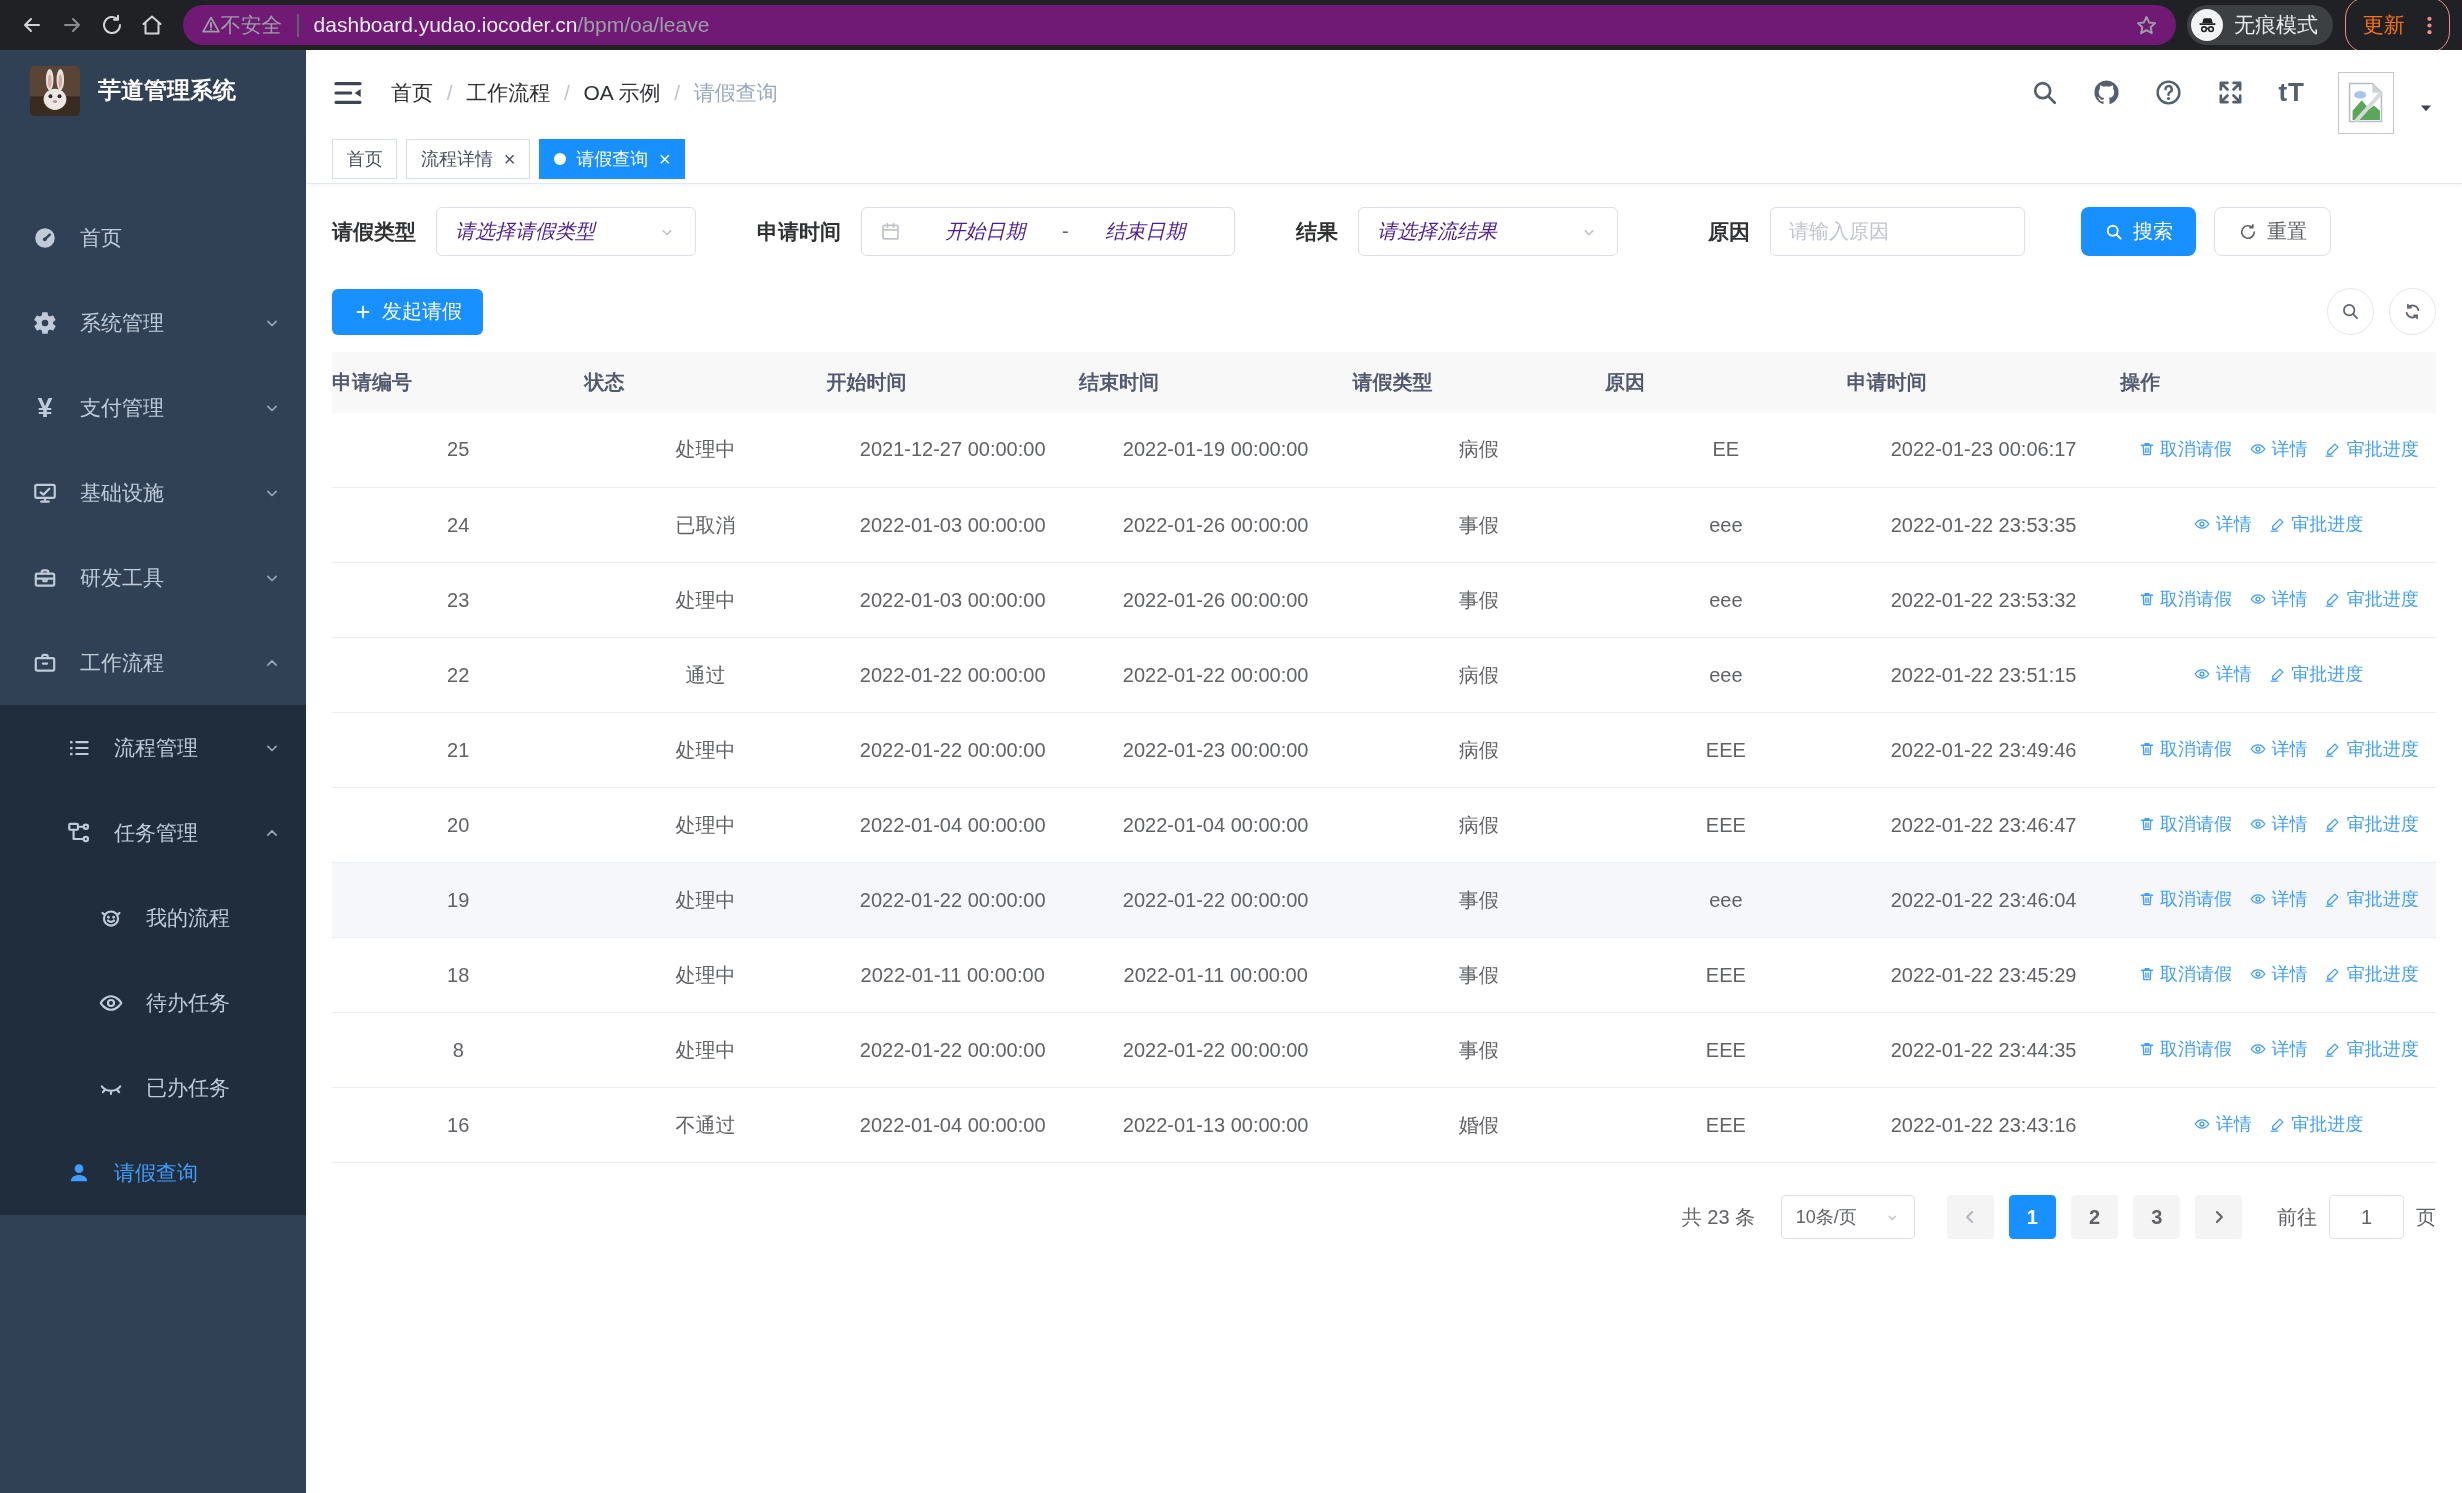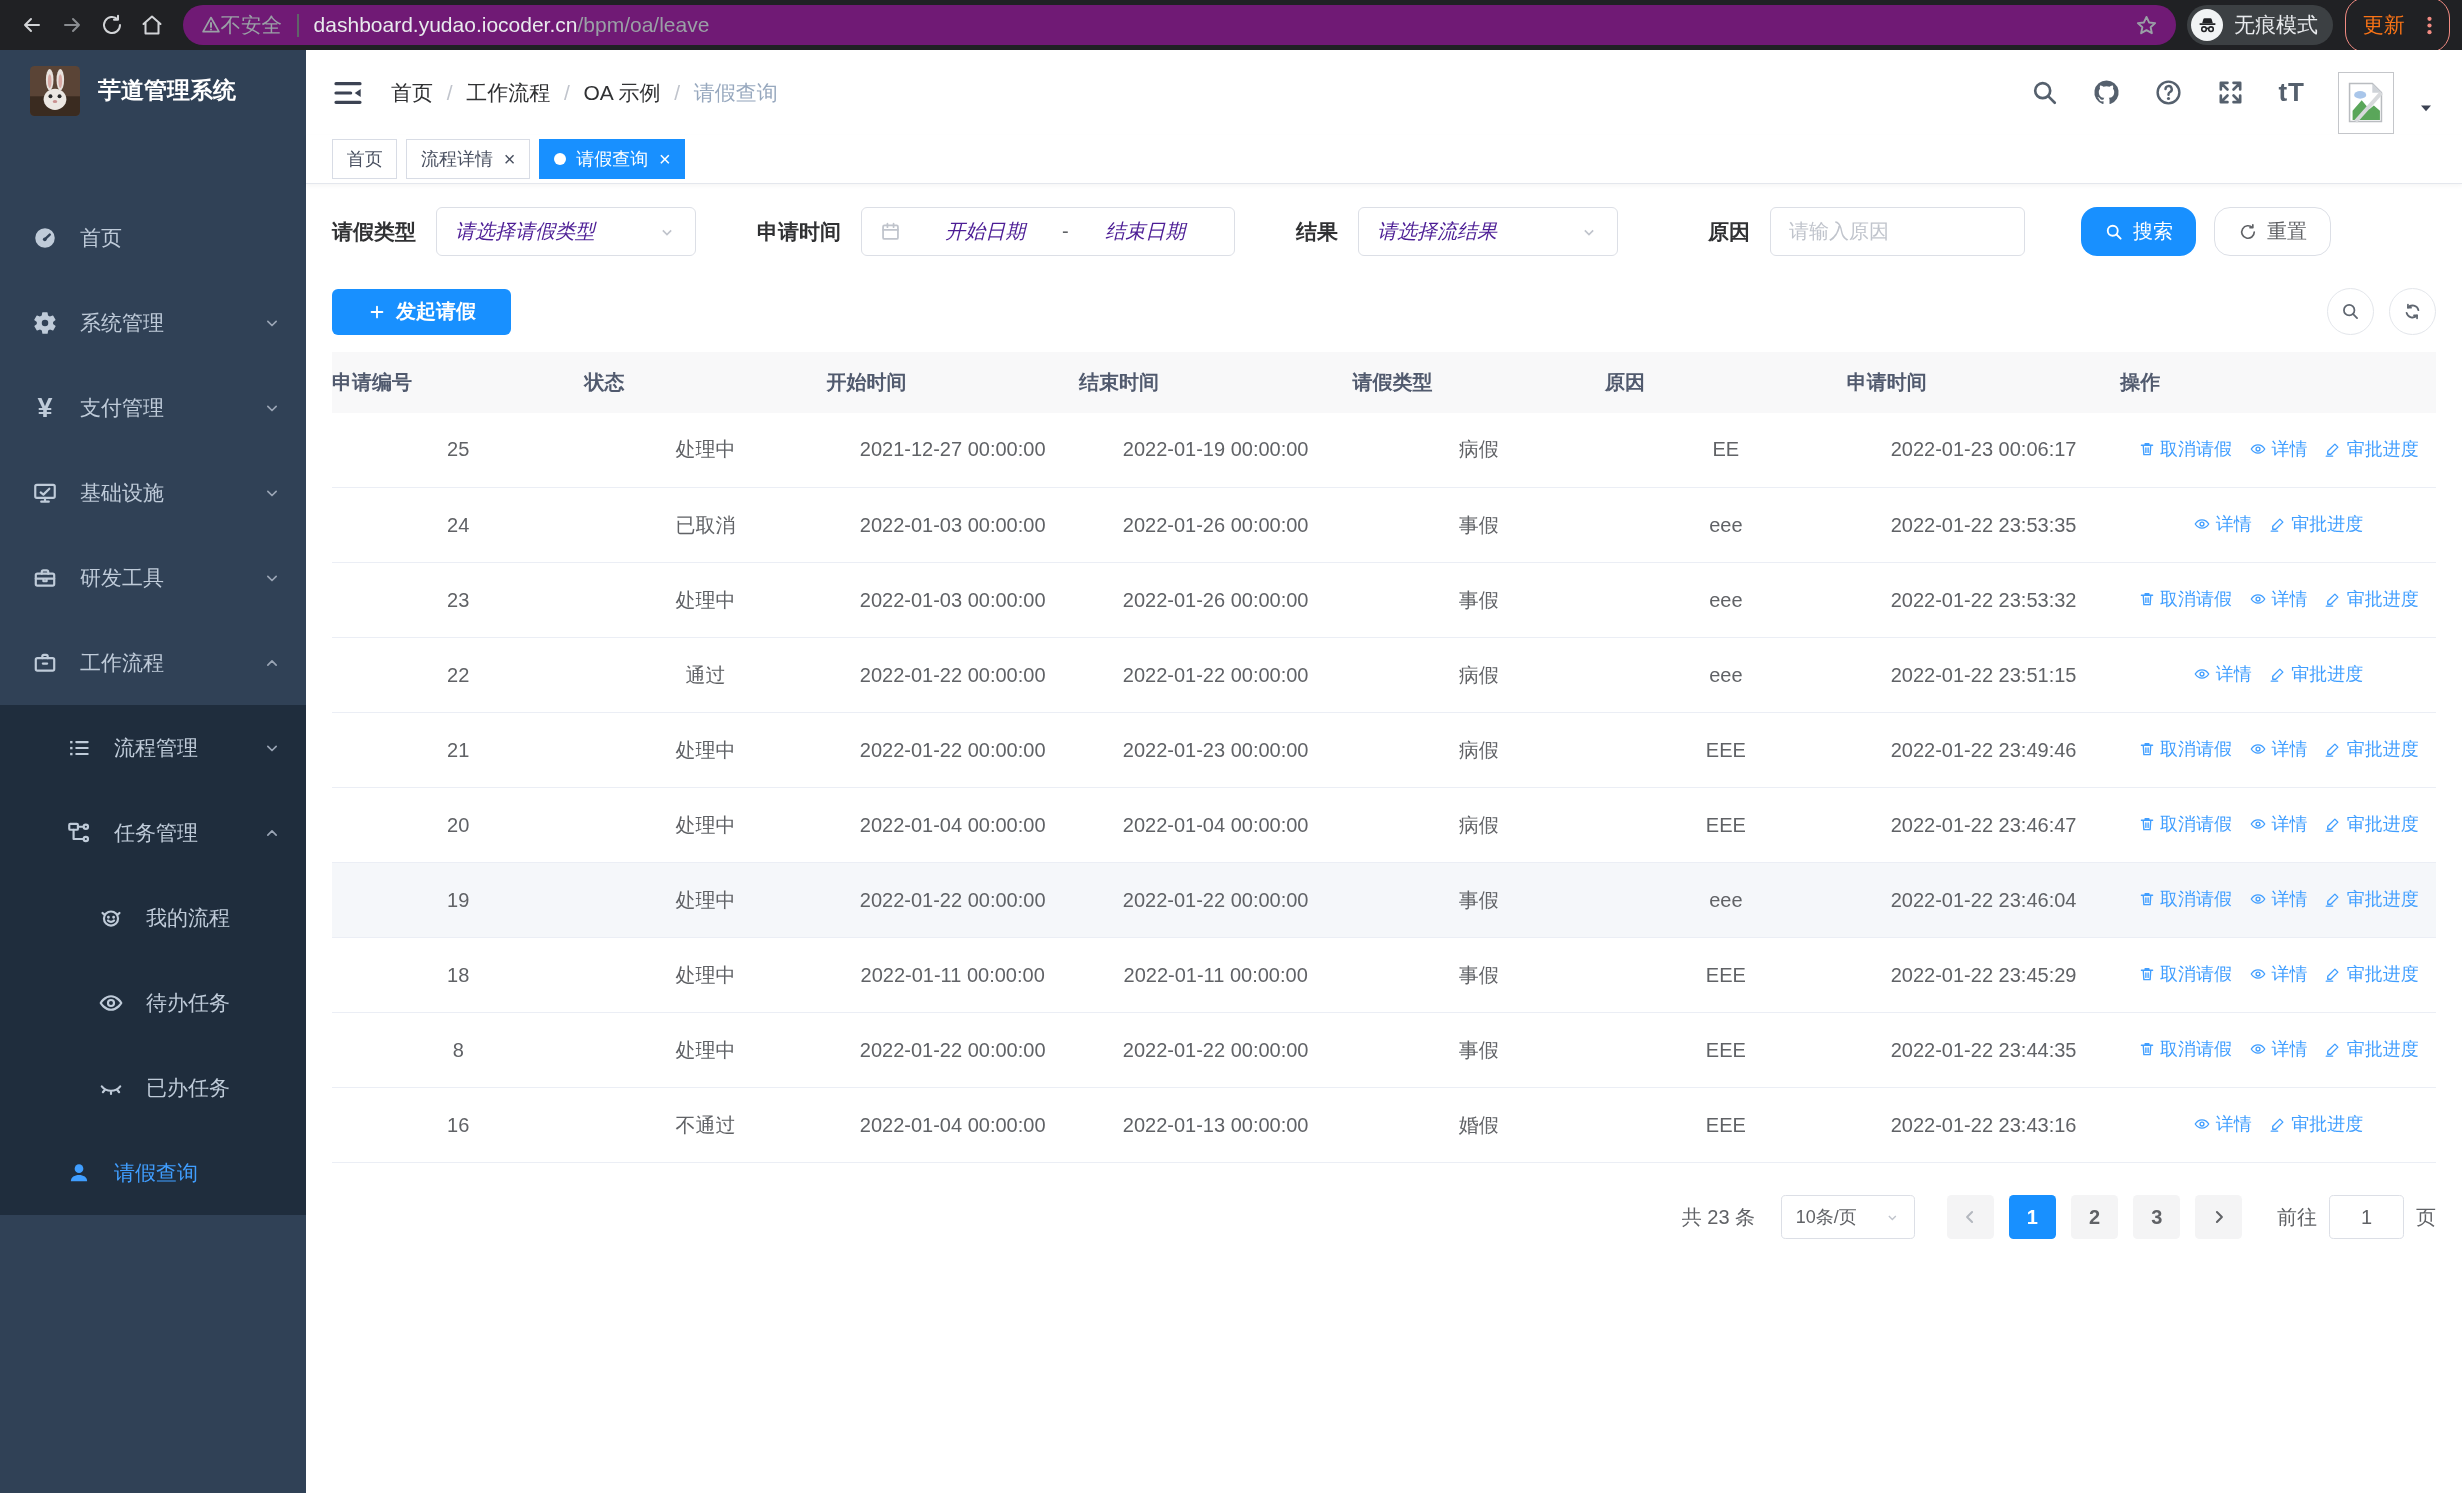--- a/index.html
+++ b/index.html
@@ -86,29 +86,29 @@
   .daterange { width:374px; gap:6px; }
   .daterange .cal { color:#c0c4cc; margin-right:7.6px; }
   .daterange .cal svg { width:21px; height:21px; }
   .daterange .ph { flex:1; text-align:center; }
   .daterange .dash { color:#606266; }
   .inp-wrap { width:255px; height:49px; border:1.5px solid #dcdfe6; border-radius:6px; background:#fff; display:flex; align-items:center; }
   .inp-wrap input { width:100%; height:100%; border:none; outline:none; background:transparent; padding:0 18px; font-size:20px; color:#606266; font-family:inherit; }
   .inp-wrap input::placeholder { color:#c0c4cc; }
   .gap80 { width:61px; flex:none; }
   .gap120 { width:90px; flex:none; }
-  .btn { height:49px; border-radius:16px; font-size:20px; display:inline-flex; align-items:center; justify-content:center; gap:9px; padding:0 23px; cursor:pointer; font-family:inherit; }
+  .btn { height:49px; border-radius:8px; font-size:20px; display:inline-flex; align-items:center; justify-content:center; gap:9px; padding:0 23px; cursor:pointer; font-family:inherit; }
   .btn .bi svg { width:20px; height:20px; }
   .btn-primary { background:#1890ff; border:none; color:#fff; }
   .btn-plain { background:#fff; border:1.5px solid #dcdfe6; color:#606266; }
   .search-btn { margin-left:56px; }
   .reset-btn { margin-left:18px; }
 
   .toolbar-row { display:flex; align-items:center; margin-bottom:16.7px; }
-  .create-btn { height:46px; border-radius:6px; padding:0 35px;font-weight:bold; }
+  .create-btn { height:46px; border-radius:6px; padding:0 21px; }
   .right-circles { margin-left:auto; display:flex; gap:15px; }
   .circle-btn { width:47px; height:47px; border-radius:50%; border:1.5px solid #e3e6eb; background:#fff; color:#5f6670; display:flex; align-items:center; justify-content:center; cursor:pointer; }
   .circle-btn svg { width:21px; height:21px; }
 
   
   table.data { width:100%; border-collapse:collapse; table-layout:fixed; }
   table.data th { background:#f8f8f9; height:61px; font-size:20px; font-weight:bold; color:#515a6e; text-align:left; }
   table.data td { height:75px; border-bottom:1.5px solid #ebeef5; font-size:20px; color:#606266; text-align:center; }
   tr.hl td { background:#f5f7fa; }
   .alink { color:#409eff; font-size:18px; display:inline-flex; align-items:center; gap:4.6px; margin:0 8.4px; cursor:pointer; white-space:nowrap; }

